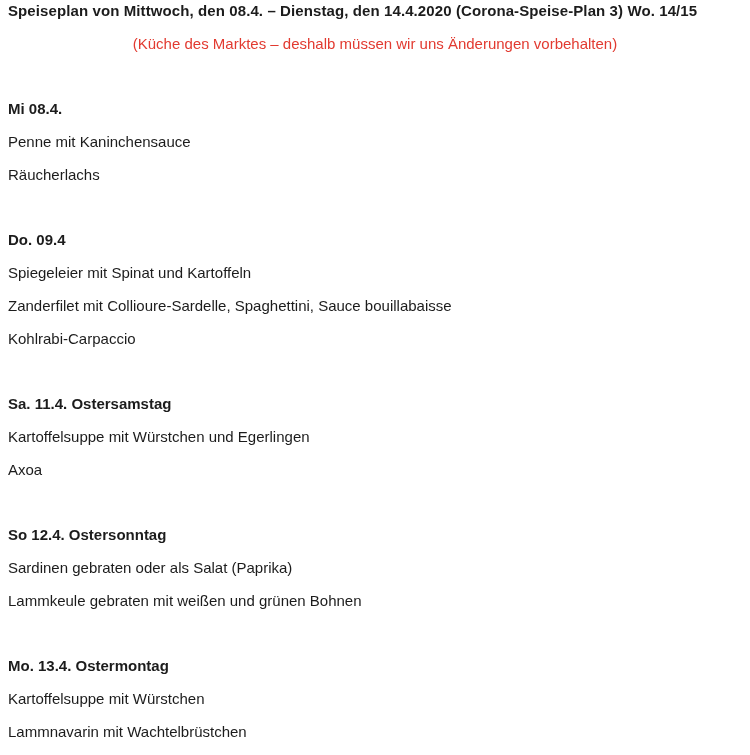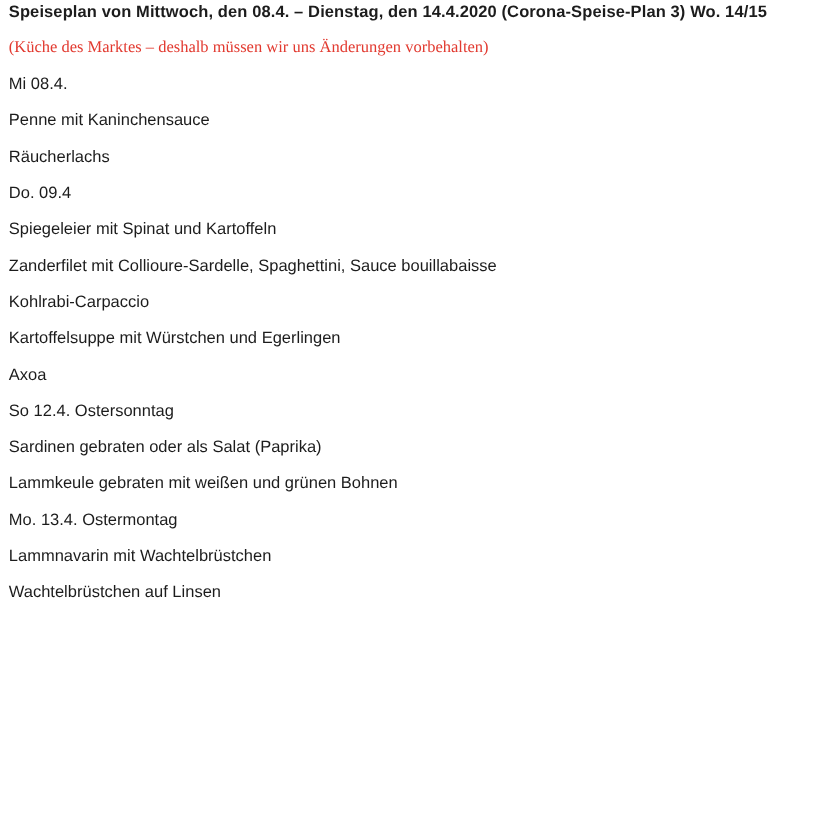--- a/index.html
+++ b/index.html
@@ -23,47 +23,50 @@
     font-size: 15px;
     color: #1c1c1c;
     white-space: nowrap;
   }
   .title {
     font-weight: bold;
     letter-spacing: 0.1px;
   }
   .note {
     color: #e23a30;
-    font-family: Liberation Serif, serif;
+    text-align: center;
   }
   .day {
-    font-weight: normal;
+    font-weight: bold;
+    margin-top: 32px;
   }
 </style>
 </head>
 <body>
 
 <div class="page">
   <p class="line title">Speiseplan von Mittwoch, den 08.4. – Dienstag, den 14.4.2020 (Corona-Speise-Plan 3) Wo. 14/15</p>
   <p class="line note">(Küche des Marktes – deshalb müssen wir uns Änderungen vorbehalten)</p>
 
   <p class="line day">Mi 08.4.</p>
   <p class="line">Penne mit Kaninchensauce</p>
   <p class="line">Räucherlachs</p>
 
   <p class="line day">Do. 09.4</p>
   <p class="line">Spiegeleier mit Spinat und Kartoffeln</p>
 
   <p class="line">Zanderfilet mit Collioure-Sardelle, Spaghettini, Sauce bouillabaisse</p>
   <p class="line">Kohlrabi-Carpaccio</p>
 
+  <p class="line day">Sa. 11.4. Ostersamstag</p>
   <p class="line">Kartoffelsuppe mit Würstchen und Egerlingen</p>
   <p class="line">Axoa</p>
 
   <p class="line day">So 12.4. Ostersonntag</p>
   <p class="line">Sardinen gebraten oder als Salat (Paprika)</p>
   <p class="line">Lammkeule gebraten mit weißen und grünen Bohnen</p>
 
   <p class="line day">Mo. 13.4. Ostermontag</p>
+  <p class="line">Kartoffelsuppe mit Würstchen</p>
   <p class="line">Lammnavarin mit Wachtelbrüstchen</p>
 
   <p class="line">Wachtelbrüstchen auf Linsen</p>
 </div>
 
 </body></html>

